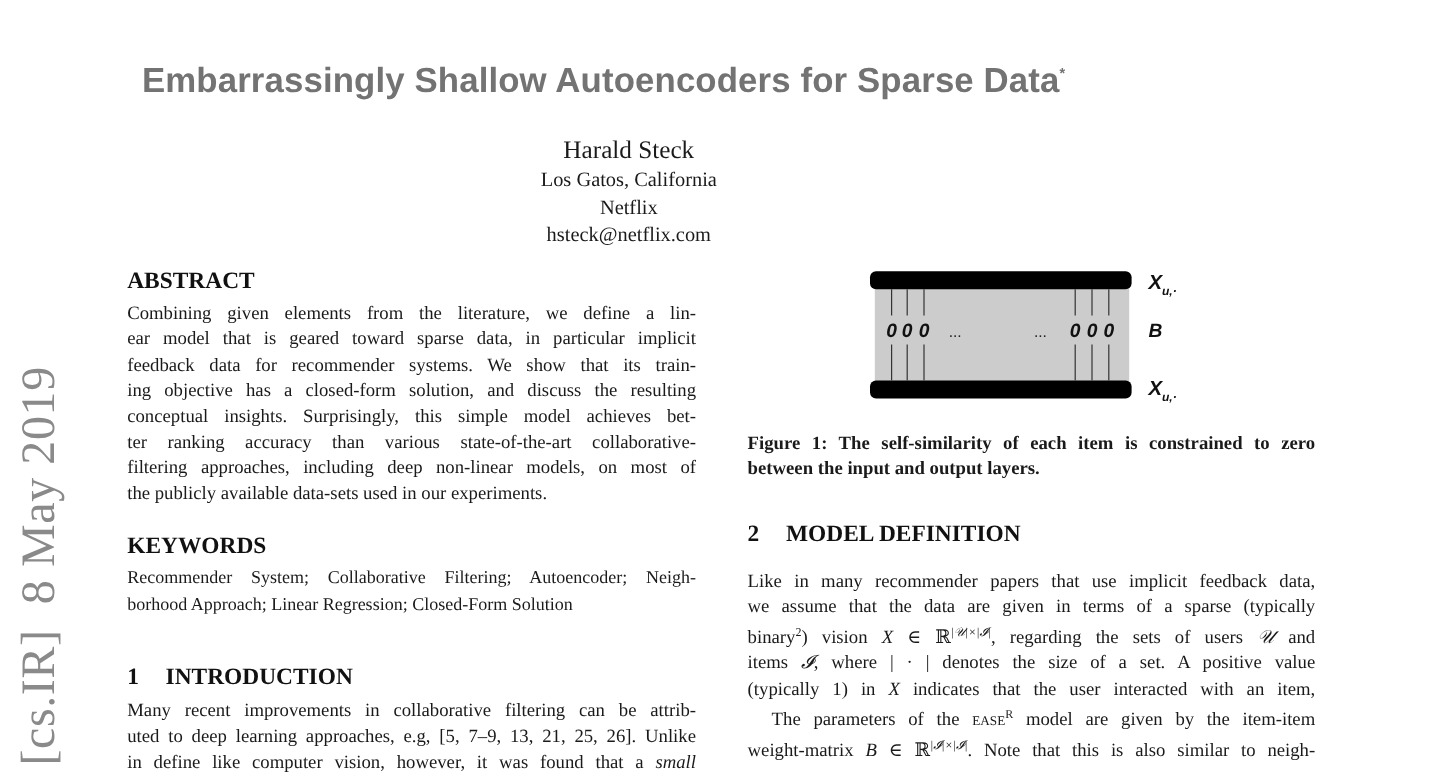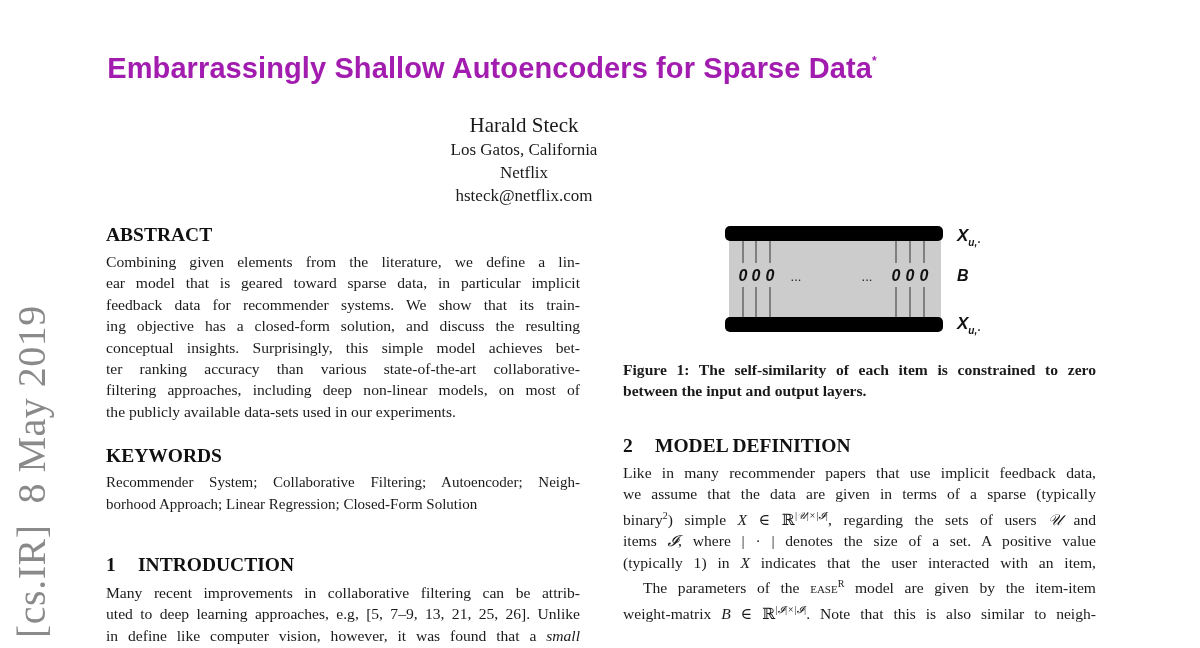--- a/index.html
+++ b/index.html
@@ -2,23 +2,23 @@
 <html><head>
 <meta charset="utf-8">
 <style>
   html, body { margin: 0; padding: 0; background: #ffffff; }
   body {
     width: 1200px; height: 648px; overflow: hidden; position: relative;
     font-family: "Liberation Serif", "DejaVu Serif", serif;
     color: #1a1a1a;
   }
   .title {
-    position: absolute; top: 52px; left: 0; width: 984px; text-align: center;
+    position: absolute; top: 52px; left: 11px; width: 984px; text-align: center;
     font-family: "Liberation Sans", "DejaVu Sans", sans-serif;
-    font-weight: bold; font-size: 29px; letter-spacing: 0.1px; color: #a21caf;
+    font-weight: bold; font-size: 29px; letter-spacing: 0.1px; color: #737373;
   }
   .title sup { font-size: 12px; vertical-align: top; position: relative; top: 2px; }
   .author-block { position: absolute; top: 112px; left: 0; width: 1048px; text-align: center; }
   .author { font-size: 21px; line-height: 26px; }
   .affil { font-size: 17px; line-height: 23px; }
   .side-stamp {
     position: absolute; left: 8px; top: 638px;
     transform: rotate(-90deg); transform-origin: left top;
     font-size: 40px; color: #8a8a8a; white-space: pre; letter-spacing: 0.5px;
   }
@@ -123,22 +123,22 @@
         <text x="334" y="58" font-size="16">B</text>
         <text x="334" y="106" font-size="17"><tspan>X</tspan><tspan font-size="10" dy="5">u,·</tspan></text>
       </g>
     </svg>
   </div>
   <div class="fig-caption">Figure 1: The self-similarity of each item is constrained to zero between the input and output layers.</div>
 
   <div style="height:33px;"></div>
 
   <h2 class="sec-head"><span class="sec-num">2</span><span>MODEL DEFINITION</span></h2>
-  <div style="margin-top:4px;">
+  <div style="margin-top:16px;">
     <p class="body-text">Like in many recommender papers that use implicit feedback data,</p>
     <p class="body-text">we assume that the data are given in terms of a sparse (typically</p>
-    <p class="body-text"><span>binary</span><sup class="s">2</sup><span>) simple </span><span class="math">X</span><span> ∈ ℝ</span><sup class="s math">|𝒰|×|𝓘|</sup><span>, regarding the sets of users </span><span class="math">𝒰</span><span> and</span></p>
+    <p class="body-text"><span>binary</span><sup class="s">2</sup><span>) vision </span><span class="math">X</span><span> ∈ ℝ</span><sup class="s math">|𝒰|×|𝓘|</sup><span>, regarding the sets of users </span><span class="math">𝒰</span><span> and</span></p>
     <p class="body-text"><span>items </span><span class="math">𝓘</span><span>, where | · | denotes the size of a set.  A positive value</span></p>
     <p class="body-text"><span>(typically 1) in </span><span class="math">X</span><span> indicates that the user interacted with an item,</span></p>
     <p class="body-text indent"><span>The parameters of the </span><span class="smallcaps">ease</span><sup class="s">R</sup><span> model are given by the item-item</span></p>
     <p class="body-text"><span>weight-matrix </span><span class="math">B</span><span> ∈ ℝ</span><sup class="s math">|𝓘|×|𝓘|</sup><span>. Note that this is also similar to neigh-</span></p>
   </div>
 </div>
 
 </body></html>

